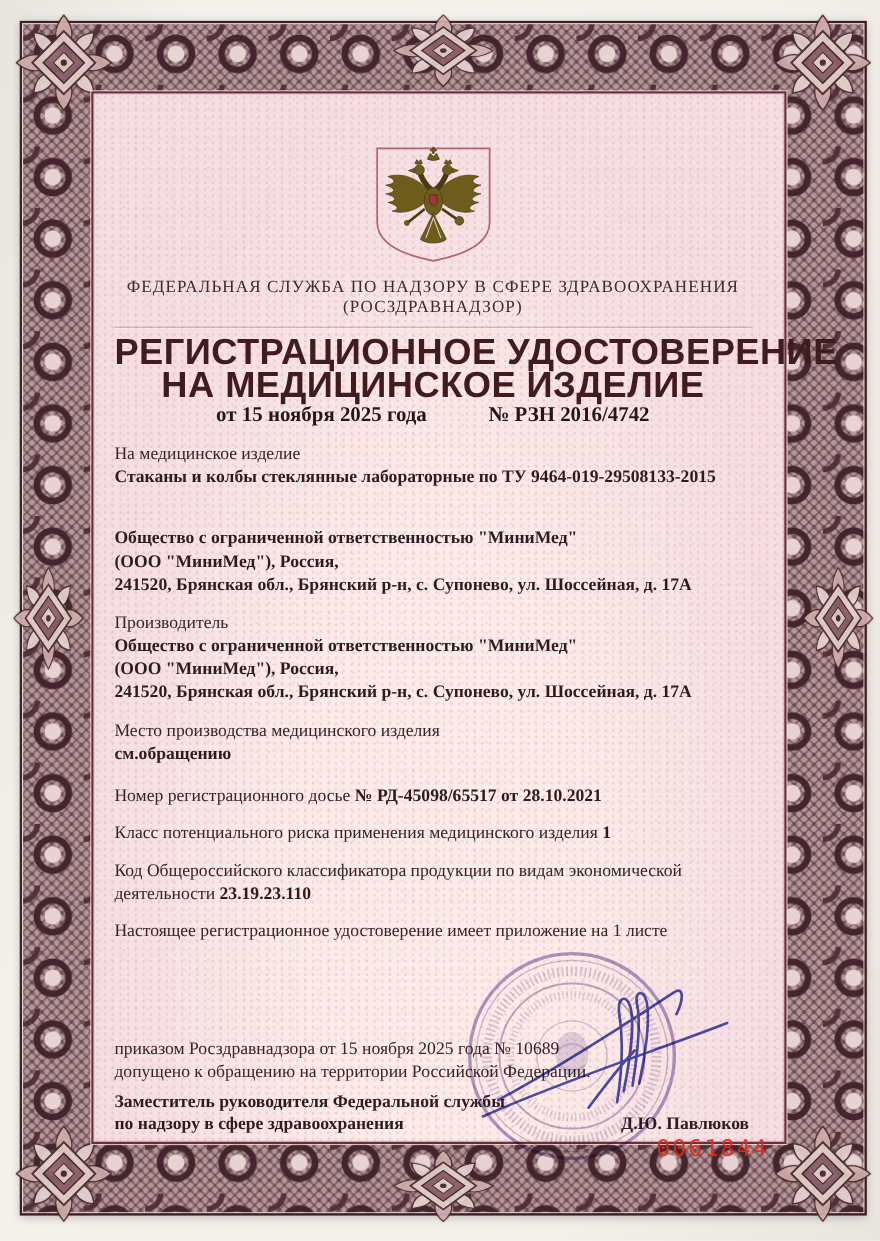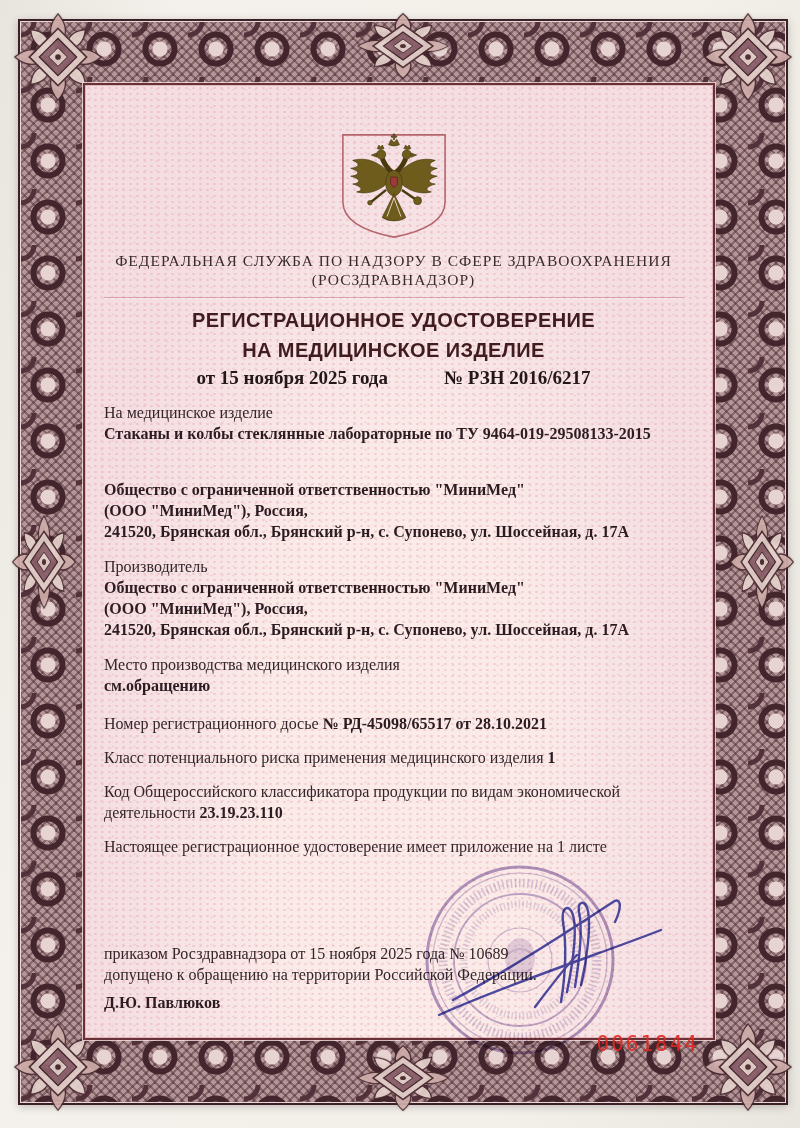--- a/index.html
+++ b/index.html
@@ -47,21 +47,21 @@
   .orn.lc{left:-6px;top:50%;margin-top:-47px;width:64px;height:94px;}
   .orn.rc{right:-6px;top:50%;margin-top:-47px;width:64px;height:94px;}
   
   .coa{display:block;margin:0 auto 8px auto;width:122px;height:114px;}
   .agency{
     text-align:center;color:#3a2b2c;font-size:15.5px;line-height:19px;letter-spacing:1px;
   }
   .sep{height:1px;background:rgba(186,92,104,.45);margin:8px 0 6px 0;box-shadow:0 1px 0 rgba(255,255,255,.4);}
   .title{
     text-align:center;font-family:"Liberation Sans", sans-serif;font-weight:bold;
-    color:var(--title-maroon,#401b1f);font-size:20px;line-height:30px;letter-spacing:.4px;
+    color:var(--title-maroon,#401b1f);font-size:33px;line-height:30px;letter-spacing:.4px;
     white-space:nowrap;margin-top:7px;
   }
   .dateline{
     display:flex;justify-content:center;gap:56px;font-weight:bold;color:#23171a;
     font-size:19px;line-height:22px;margin-top:2px;
   }
   .bodytext{color:#33252a;font-size:16px;line-height:21px;}
   .para{margin:14px 0 0 0;}
   .para.first{margin-top:13px;}
   .para strong{color:#2c1c22;}
@@ -165,21 +165,21 @@
     </div>
 
     <div class="sep"></div>
 
     <div class="title">
       <div>РЕГИСТРАЦИОННОЕ УДОСТОВЕРЕНИЕ</div>
       <div>НА МЕДИЦИНСКОЕ ИЗДЕЛИЕ</div>
     </div>
     <div class="dateline">
       <span>от 15 ноября 2025 года</span>
-      <span>№  РЗН 2016/6217</span>
+      <span>№  РЗН 2016/4742</span>
     </div>
 
     <div class="bodytext">
 
       <p class="para first">
         <span>На медицинское изделие</span><br>
         <strong>Стаканы и колбы стеклянные лабораторные по ТУ 9464-019-29508133-2015</strong>
       </p>
 
       <p class="para">
@@ -217,20 +217,24 @@
       </p>
 
       <p class="para" style="margin-top:13px">Настоящее регистрационное удостоверение имеет приложение на 1 листе</p>
 
       <p class="para gap-footer">
         <span>приказом Росздравнадзора от 15 ноября 2025 года № 10689</span><br>
         <span>допущено к обращению на территории Российской Федерации.</span>
       </p>
 
       <div class="signer-row">
+        <div class="signer-titles">
+          <div>Заместитель руководителя Федеральной службы</div>
+          <div>по надзору в сфере здравоохранения</div>
+        </div>
         <div class="signer-name">Д.Ю. Павлюков</div>
       </div>
     </div>
 
     <svg class="stamp" viewBox="0 0 200 200">
       <g stroke="#9678b6" fill="none">
         <circle cx="100" cy="100" r="93" stroke-width="3" opacity=".8"></circle>
         <circle cx="100" cy="100" r="87" stroke-width="1.2" opacity=".5"></circle>
         <circle cx="100" cy="100" r="66" stroke-width="1.8" opacity=".65"></circle>
         <circle cx="100" cy="100" r="77" stroke-width="9" stroke-dasharray="1.6 2.6" opacity=".38"></circle>

